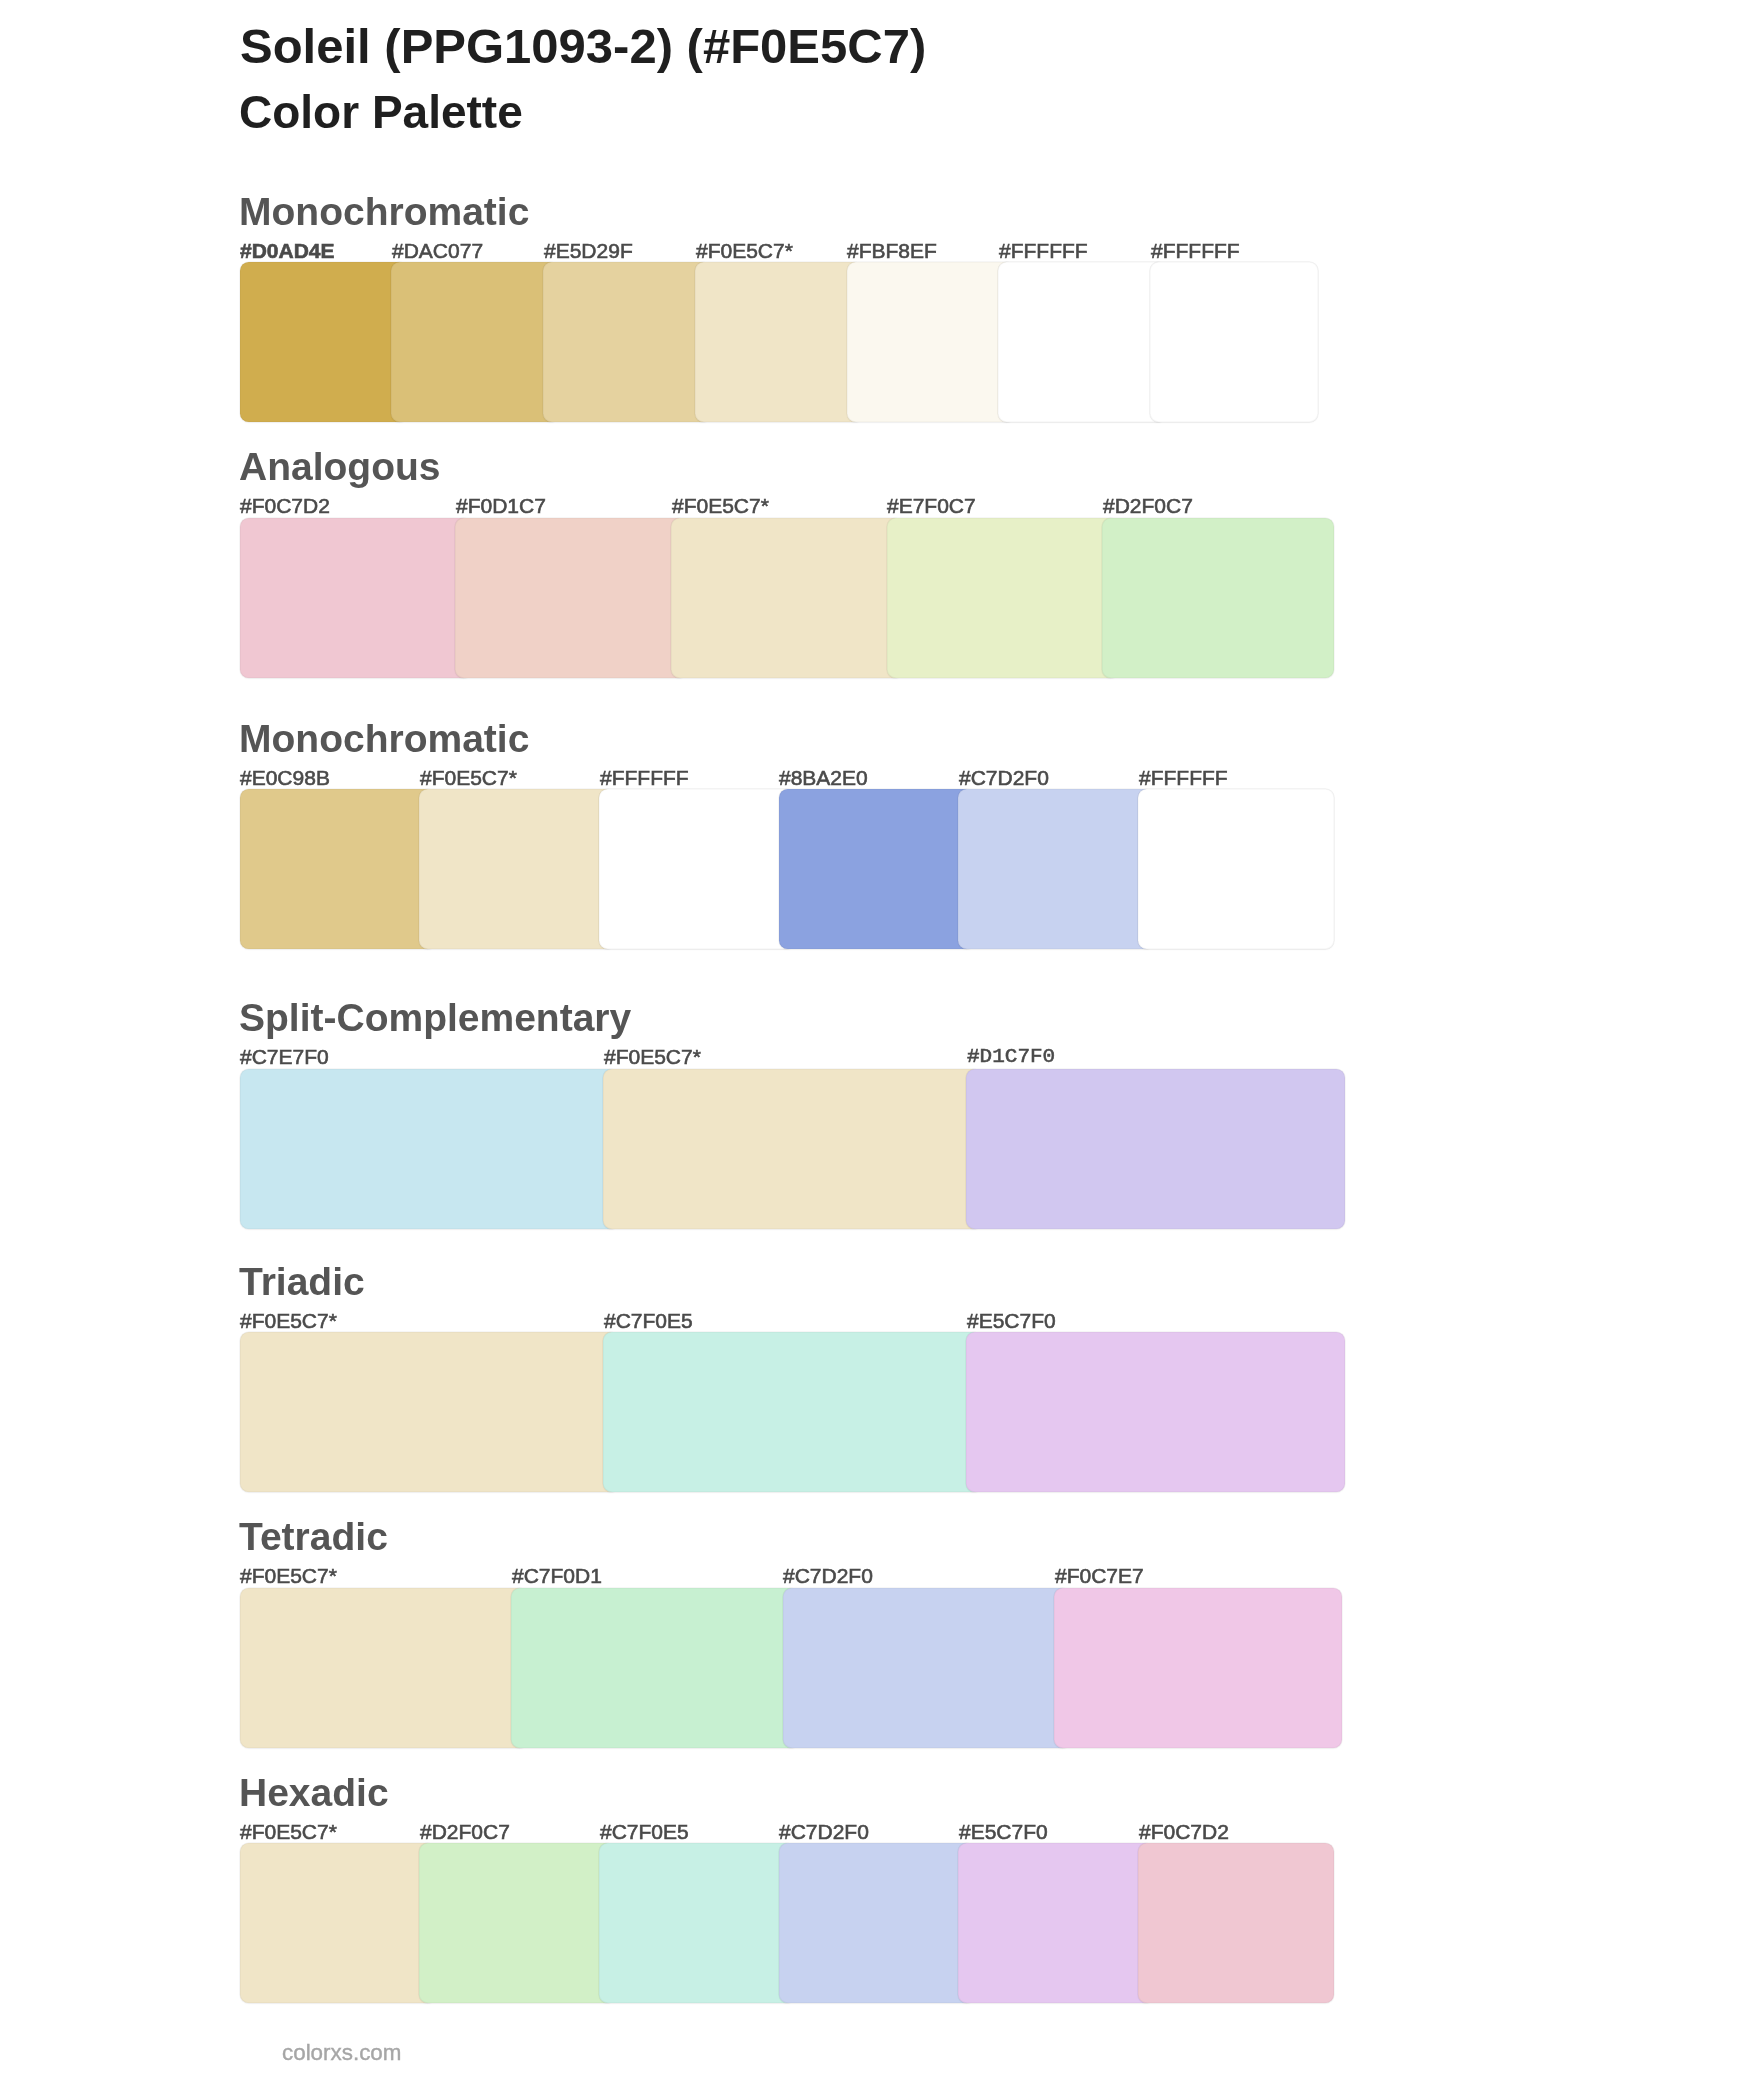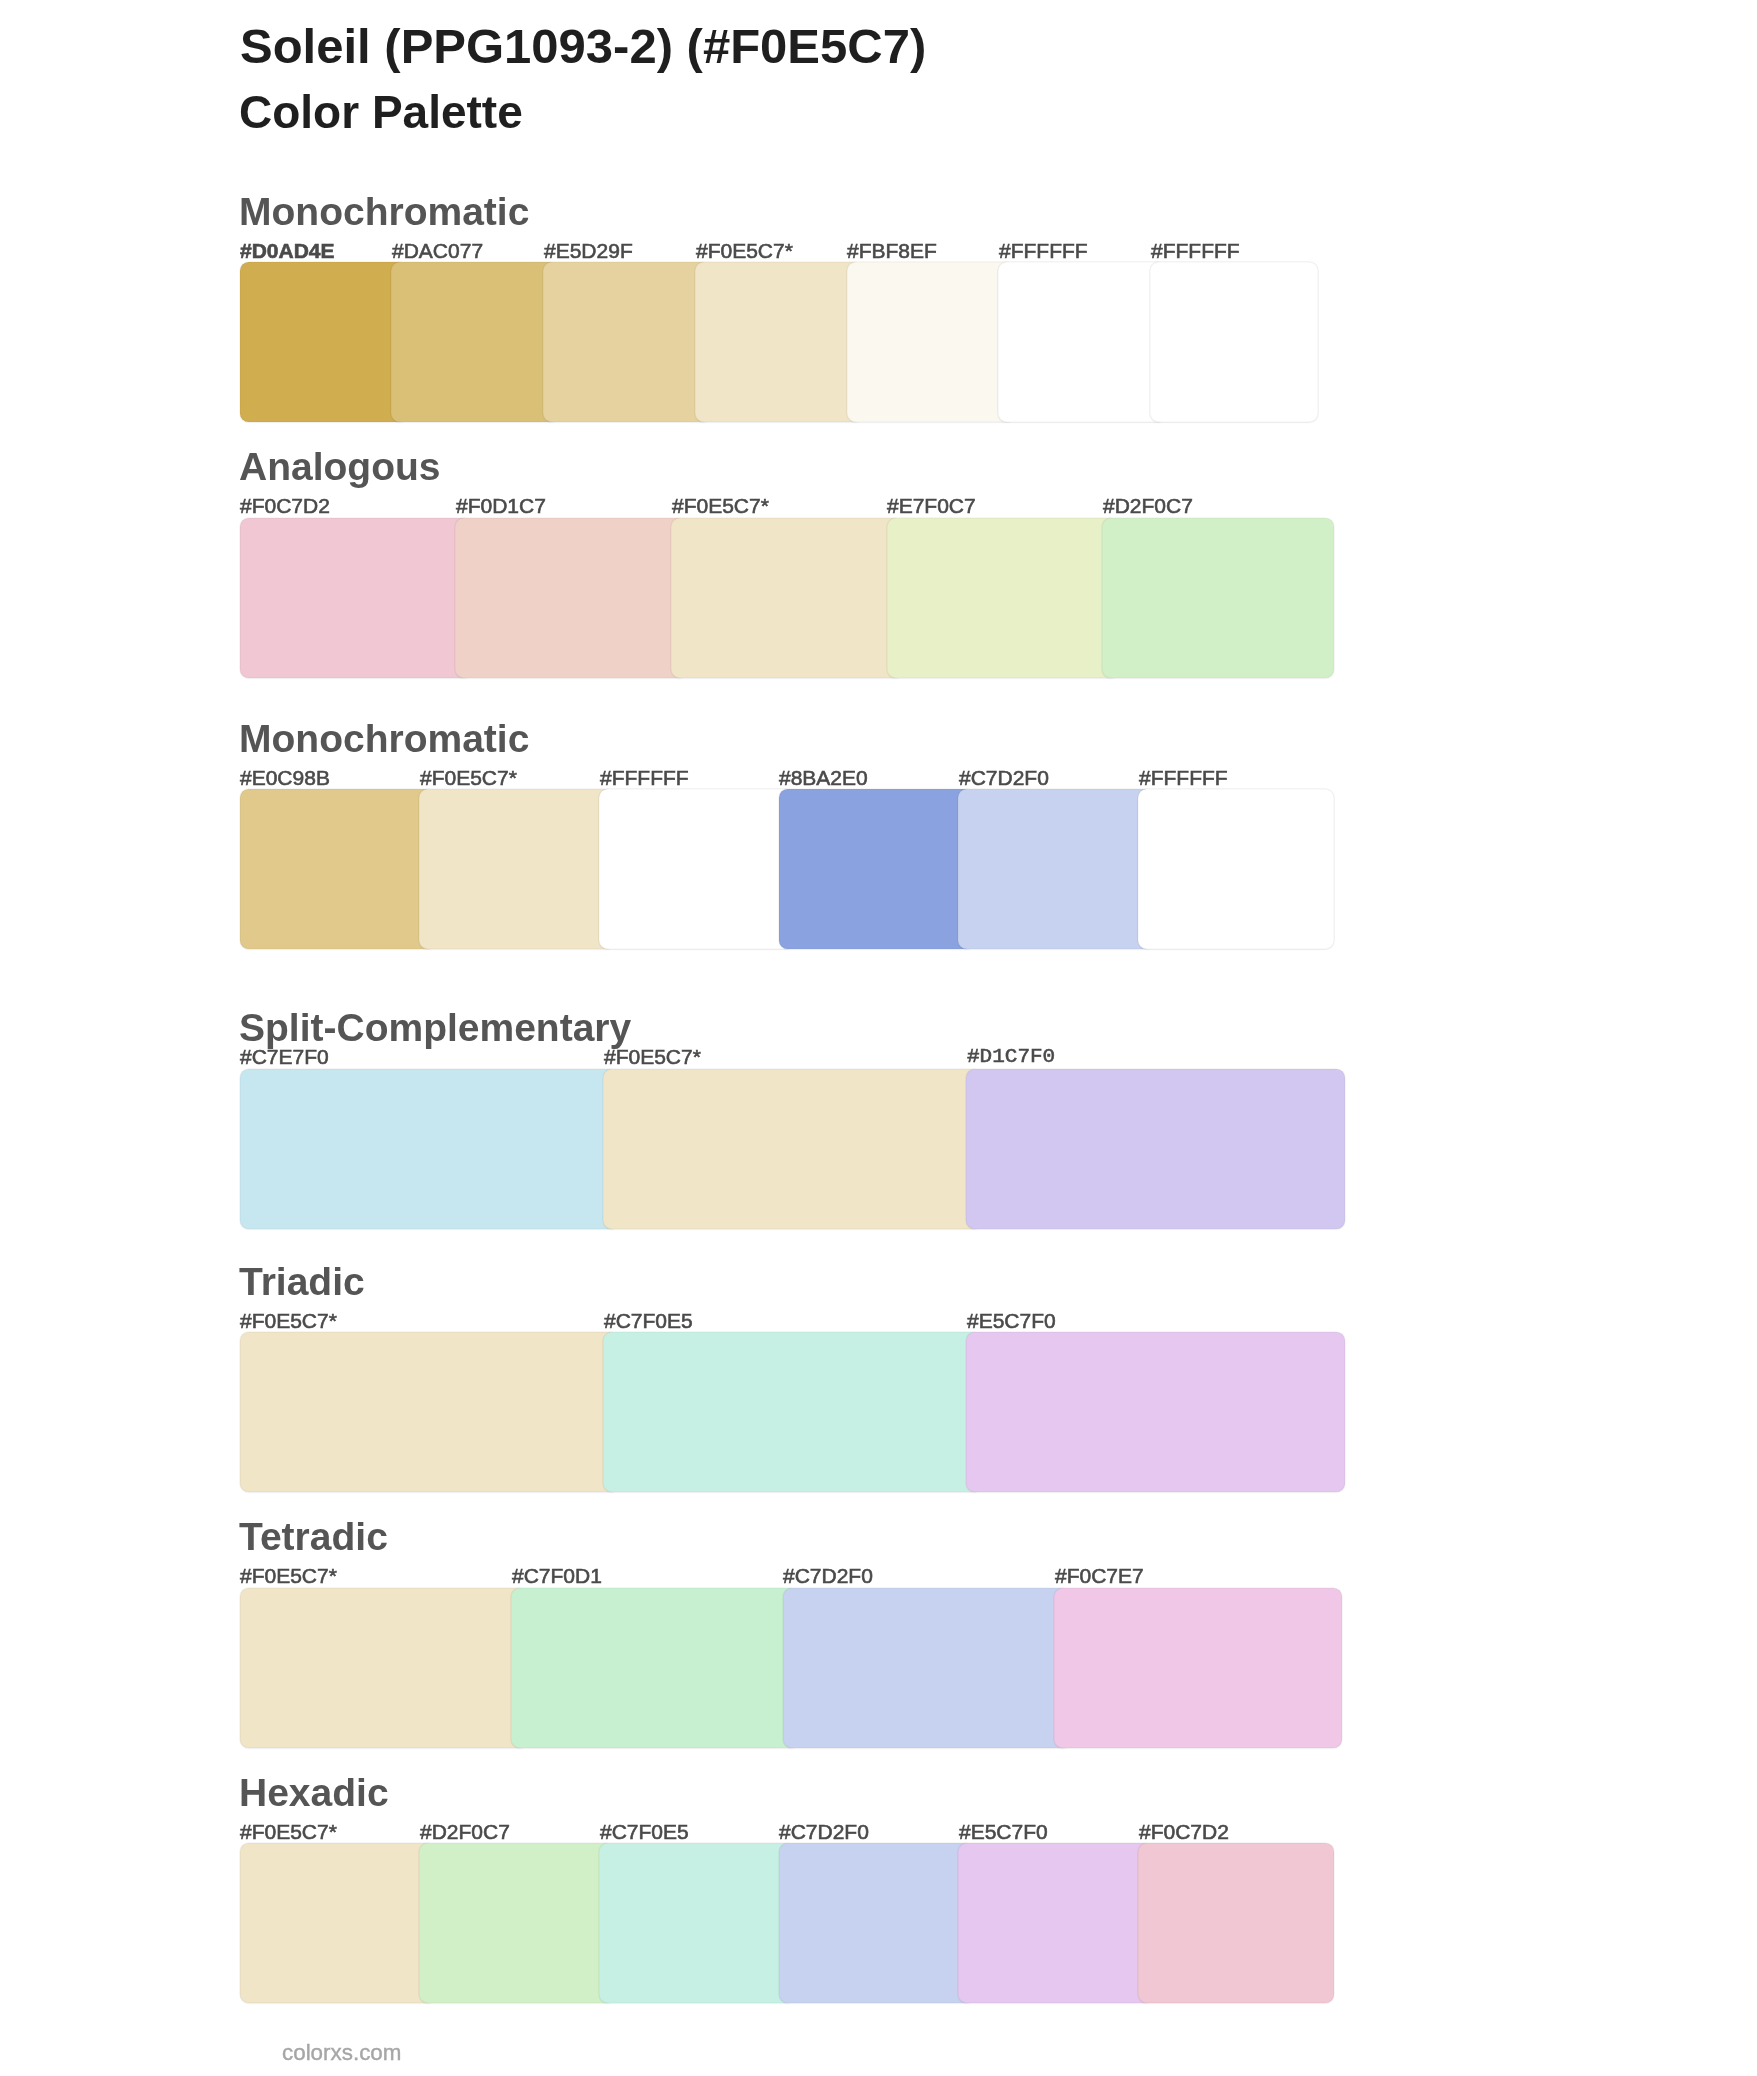--- a/index.html
+++ b/index.html
@@ -114,21 +114,21 @@
   <div class="sw" style="left: 958px; width: 196px; top: 789px; height: 160px; background: rgb(199, 210, 240); z-index: 14;"></div>
 
   <div class="label" style="left: 959px; top: 767px;">#C7D2F0</div>
 
   <div class="sw is-white" style="left: 1138px; width: 196px; top: 789px; height: 160px; background: rgb(255, 255, 255); z-index: 15;"></div>
 
   <div class="label" style="left: 1139px; top: 767px;">#FFFFFF</div>
 </div>
 
   <div class="palette-section">
-    <div class="sec-title" style="left: 239px; top: 998px; margin-top: 10px;">Split-Complementary</div>
+    <div class="sec-title" style="left: 239px; top: 998px;">Split-Complementary</div>
 
   <div class="sw" style="left: 240px; width: 379px; top: 1069px; height: 160px; background: rgb(199, 231, 240); z-index: 10;"></div>
 
   <div class="label" style="left: 240px; top: 1046px;">#C7E7F0</div>
 
   <div class="sw" style="left: 603px; width: 379px; top: 1069px; height: 160px; background: rgb(240, 229, 199); z-index: 11;"></div>
 
   <div class="label" style="left: 604px; top: 1046px;">#F0E5C7*</div>
 
   <div class="sw" style="left: 966px; width: 379px; top: 1069px; height: 160px; background: rgb(209, 199, 240); z-index: 12;"></div>

